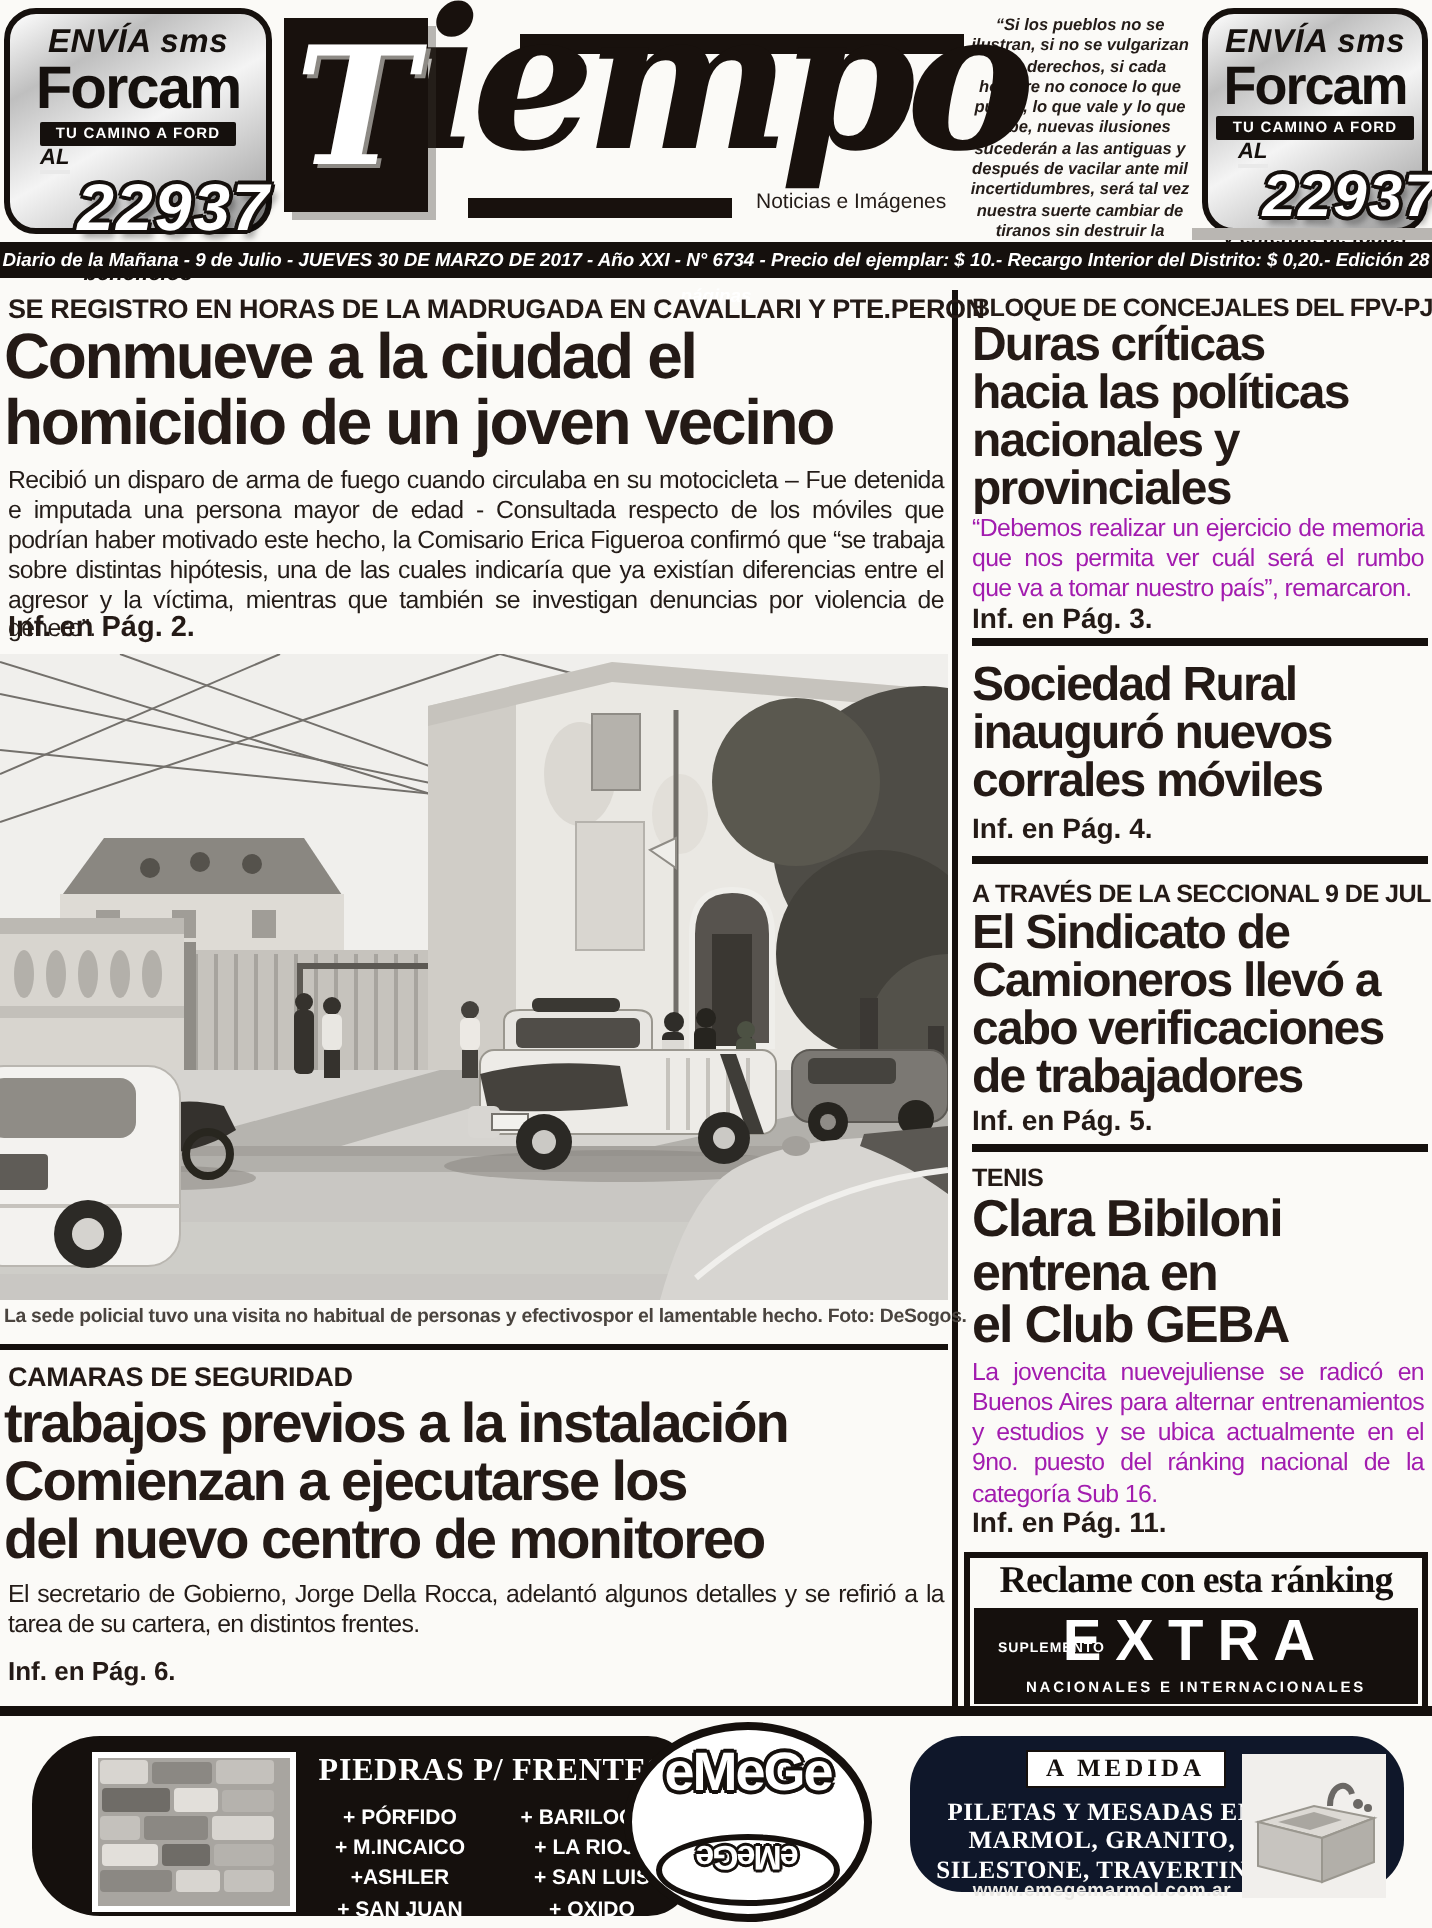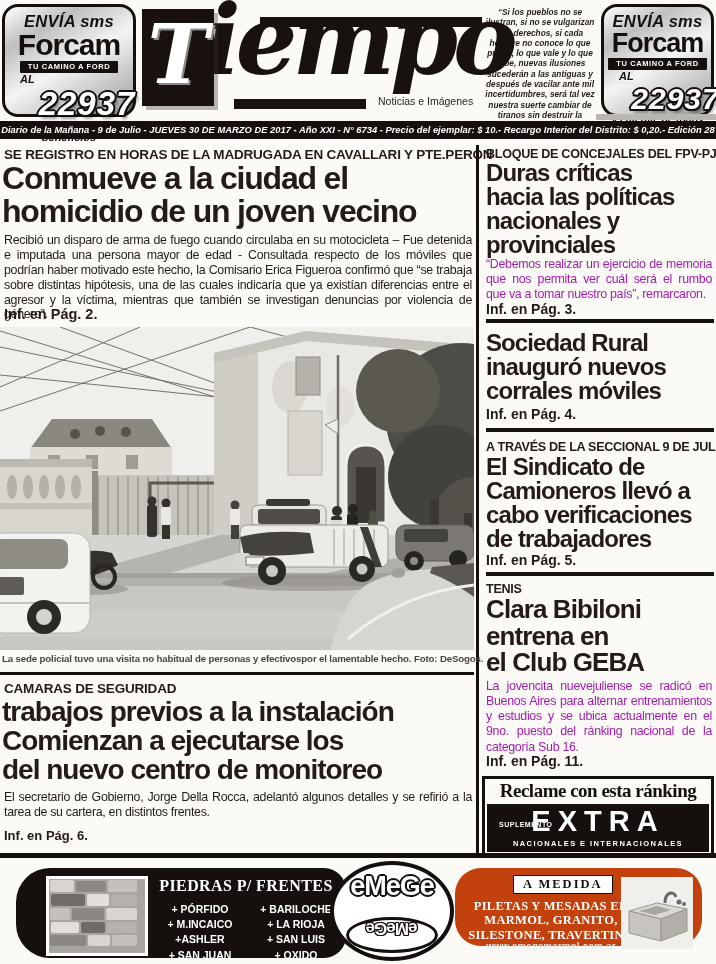--- a/index.html
+++ b/index.html
@@ -72,33 +72,33 @@
   .promo-sub{position:absolute;left:0;right:0;bottom:4px;text-align:center;font-weight:800;font-size:7.5px;letter-spacing:1.4px;}
 
   
   .ad-piedras{position:absolute;left:16px;top:868px;width:330px;height:90px;background:#15100d;
     border-radius:34px 22px 22px 34px;z-index:1;}
   .stone-frame{position:absolute;left:30px;top:8px;width:96px;height:74px;border:3px solid #fff;background:#a8a5a0;}
   .pied-title{position:absolute;left:132px;top:9px;width:196px;text-align:center;color:#fff;
     font-family:"Liberation Serif",serif;font-weight:900;font-size:16px;letter-spacing:.4px;white-space:nowrap;}
   .pied-cols{position:absolute;left:136px;top:34px;width:192px;display:flex;}
   .pied-col{width:96px;text-align:center;color:#fff;font-weight:800;font-size:10.5px;line-height:1.45;white-space:nowrap;}
-  .ad-emege-logo{position:absolute;left:330px;top:861px;width:124px;height:100px;z-index:5;}
+  .ad-emege-logo{position:absolute;left:312px;top:861px;width:124px;height:100px;z-index:5;}
   .blob{position:absolute;left:0;top:0;width:124px;height:100px;background:#fff;border:4px solid #15100d;
     border-radius:50%;box-sizing:border-box;}
   .blob-inner{position:absolute;left:16px;top:56px;width:92px;height:36px;background:#fff;
     border:3px solid #15100d;border-radius:50%;box-sizing:border-box;}
   .emege-txt{position:absolute;left:0;right:0;top:10px;text-align:center;font-weight:900;font-size:27px;
     letter-spacing:-1px;color:#fff;
     text-shadow:-2px 0 #15100d,2px 0 #15100d,0 -2px #15100d,0 2px #15100d,
       -1.4px -1.4px #15100d,1.4px -1.4px #15100d,-1.4px 1.4px #15100d,1.4px 1.4px #15100d;}
   .emege-txt.flip{top:57px;font-size:17px;transform:rotate(180deg);
     text-shadow:-1.4px 0 #15100d,1.4px 0 #15100d,0 -1.4px #15100d,0 1.4px #15100d,
       -1px -1px #15100d,1px -1px #15100d,-1px 1px #15100d,1px 1px #15100d;}
-  .ad-marmol{position:absolute;left:455px;top:868px;width:247px;height:78px;background:#c2410c;
+  .ad-marmol{position:absolute;left:455px;top:868px;width:247px;height:78px;background:#0f172a;
     border-radius:26px;z-index:1;}
   .medida{position:absolute;left:58px;top:7px;background:#fff;color:#15100d;border:1px solid #15100d;
     font-family:"Liberation Serif",serif;font-weight:900;font-size:12.5px;letter-spacing:2px;
     padding:1px 9px;white-space:nowrap;}
   .marmol-text{position:absolute;left:6px;top:31px;width:180px;text-align:center;color:#fff;
     font-family:"Liberation Serif",serif;font-weight:bold;font-size:12.5px;line-height:1.15;letter-spacing:.3px;}
   .marmol-url{position:absolute;left:6px;top:72px;width:180px;text-align:center;color:#eceae6;
     font-weight:600;font-size:9.5px;letter-spacing:.3px;}
   .sink-frame{position:absolute;right:9px;top:9px;width:72px;height:72px;background:#f1efec;}
 </style>

